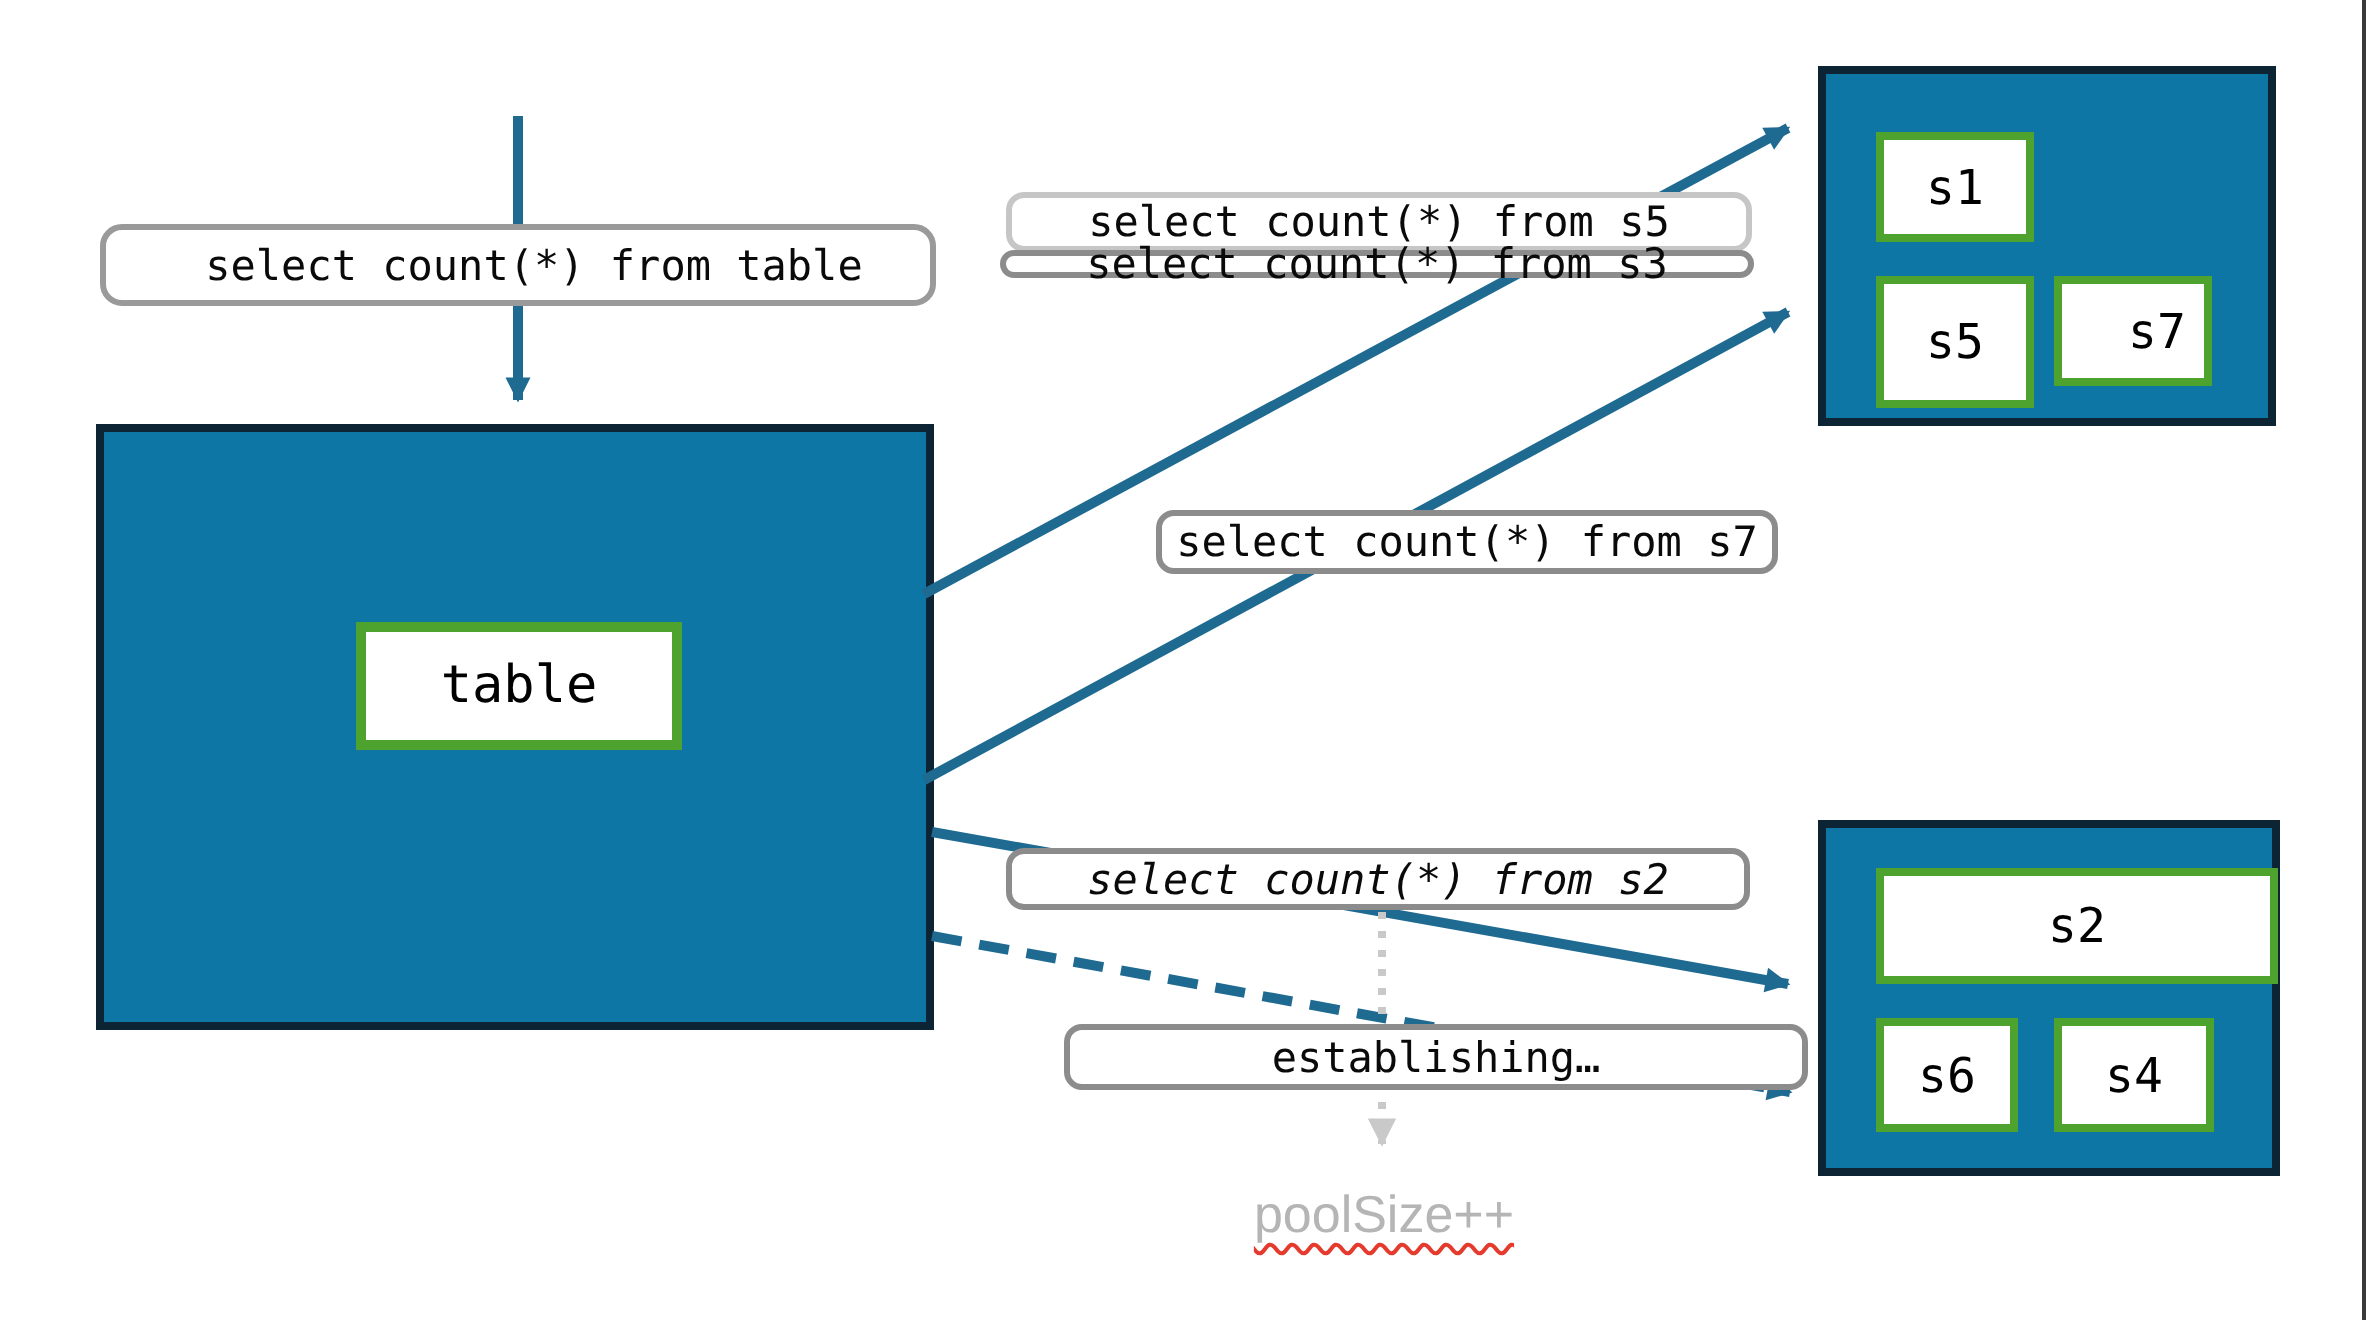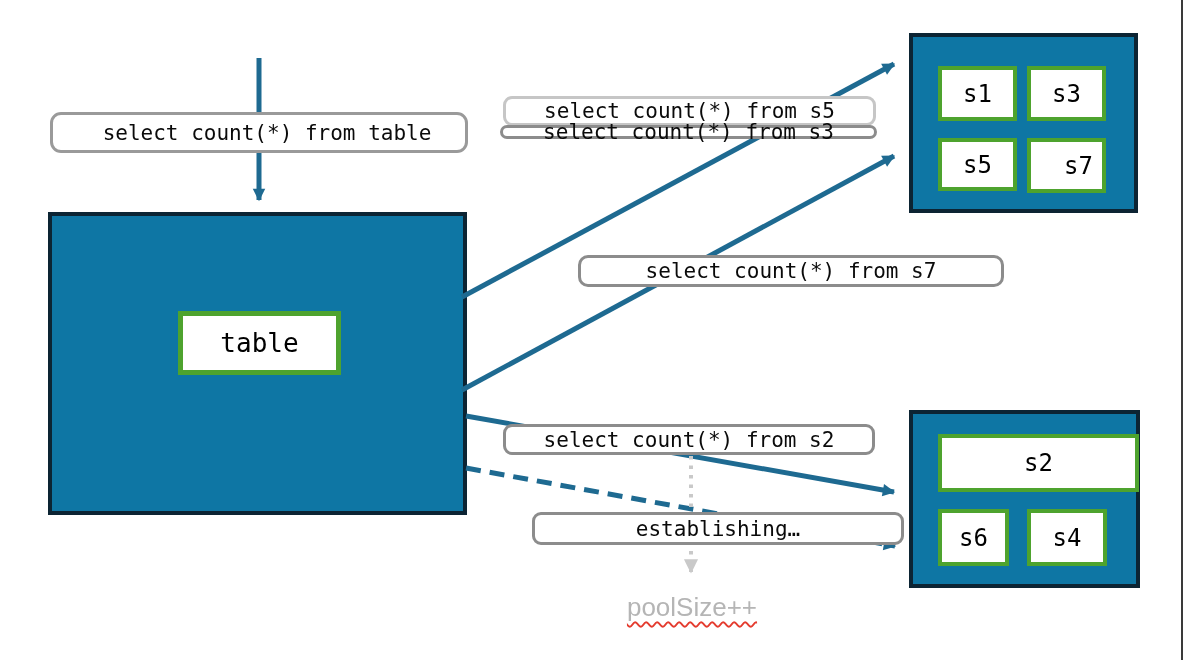--- a/index.html
+++ b/index.html
@@ -76,44 +76,41 @@
     <line class="gray-dotted" x1="691" y1="456" x2="691" y2="572" marker-end="url(#ahg)"></line>
   </svg>
 
   <div class="node table-node" style="left:178px;top:311px;width:163px;height:64px;">
     <span>table</span>
   </div>
 
   <div class="node" style="left:938px;top:66px;width:79px;height:55px;">
     <span>s1</span>
   </div>
-  <div class="node" style="left:1027px;top:66px;width:79px;height:55px;">
-    <span>s3</span>
-  </div>
-  <div class="node" style="left:938px;top:138px;width:79px;height:53px;">
+  <div class="node" style="left:938px;top:138px;width:79px;height:66px;">
     <span>s5</span>
   </div>
   <div class="node" style="left:1027px;top:138px;width:79px;height:55px;padding-left:24px;">
     <span>s7</span>
   </div>
 
   <div class="node" style="left:938px;top:434px;width:201px;height:58px;">
     <span>s2</span>
   </div>
   <div class="node" style="left:938px;top:509px;width:71px;height:57px;">
     <span>s6</span>
   </div>
   <div class="node" style="left:1027px;top:509px;width:80px;height:57px;">
     <span>s4</span>
   </div>
 
   <div class="qlabel mid" style="left:50px;top:112px;width:418px;height:41px;padding-left:16px;">select count(*) from table</div>
   <div class="qlabel light" style="left:503px;top:96px;width:373px;height:30px;">select count(*) from s5</div>
   <div class="qlabel" style="left:500px;top:125px;width:377px;height:14px;">select count(*) from s3</div>
-  <div class="qlabel" style="left:578px;top:255px;width:426px;height:32px;border-radius:10px;">select count(*) from s7</div>
-  <div class="qlabel" style="left:503px;top:424px;width:372px;height:31px;">select count(*) from s2</div>
+  <div class="qlabel" style="left:578px;top:255px;width:311px;height:32px;">select count(*) from s7</div>
+  <div class="qlabel" style="left:503px;top:424px;width:372px;height:31px;font-style:italic;">select count(*) from s2</div>
   <div class="qlabel" style="left:532px;top:512px;width:372px;height:33px;">establishing…</div>
 
   <div class="pool-note">poolSize++</div>
 
   <div class="edge-line"></div>
 
 </div>
 
 </body></html>

